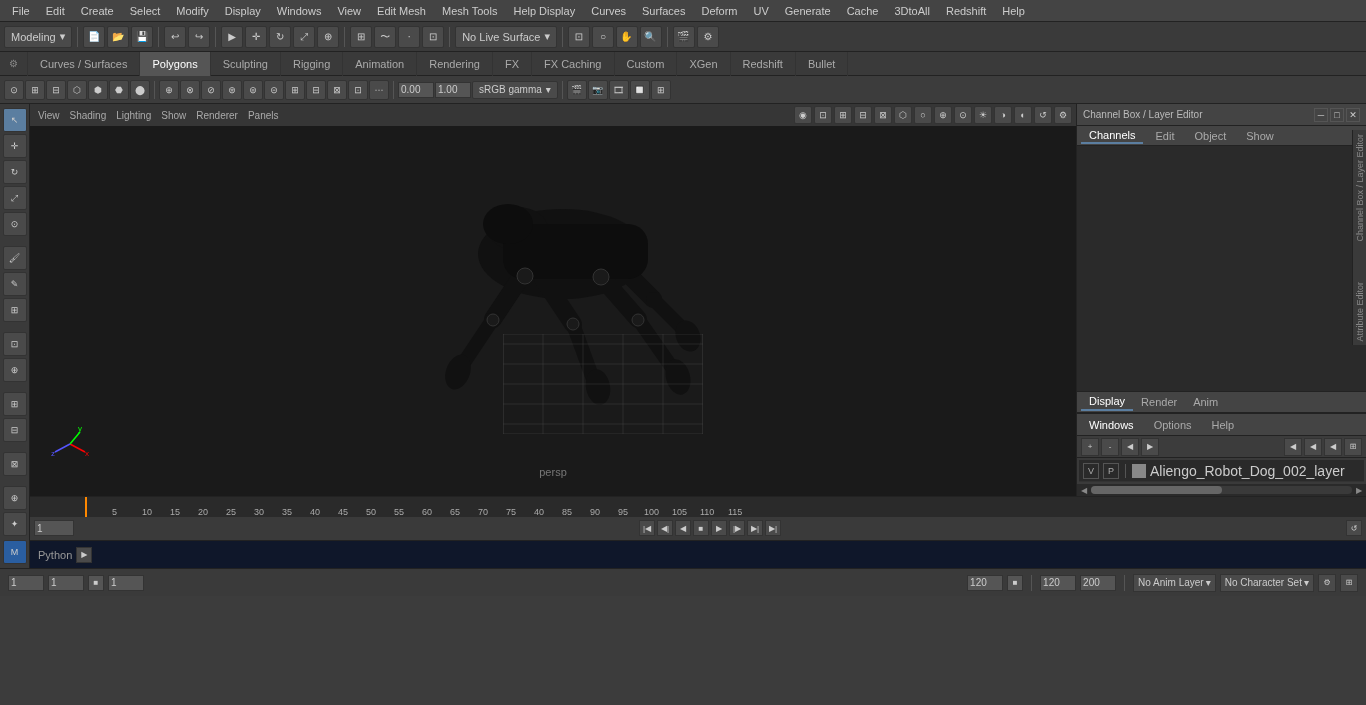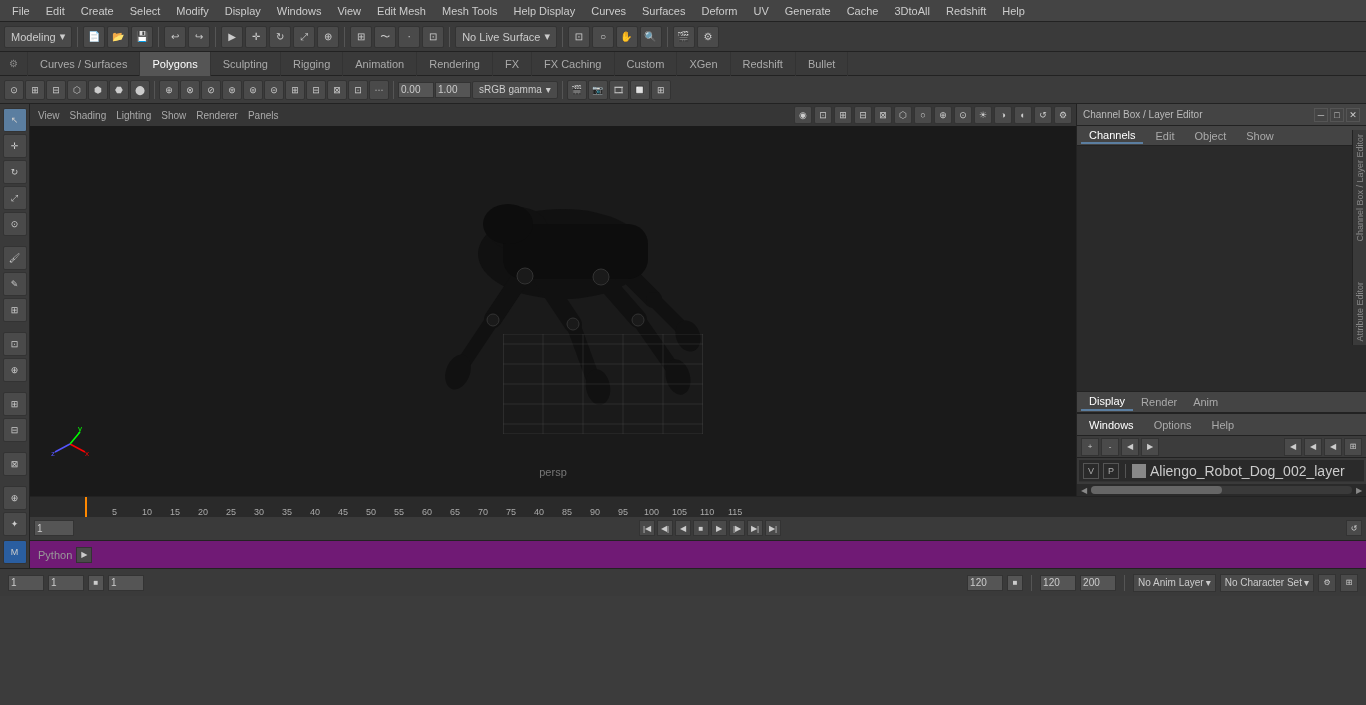--- a/index.html
+++ b/index.html
@@ -341,21 +341,21 @@
       font-size: 8px;
       cursor: pointer;
       display: flex;
       align-items: center;
       justify-content: center;
     }
 
     
     #status-bar {
       height: 28px;
-      background: #701a75;
+      background: #0f172a;
       border-top: 1px solid #222;
       display: flex;
       align-items: center;
       padding: 0 8px;
       gap: 4px;
     }
     .status-label {
       color: #999;
       font-size: 11px;
     }

